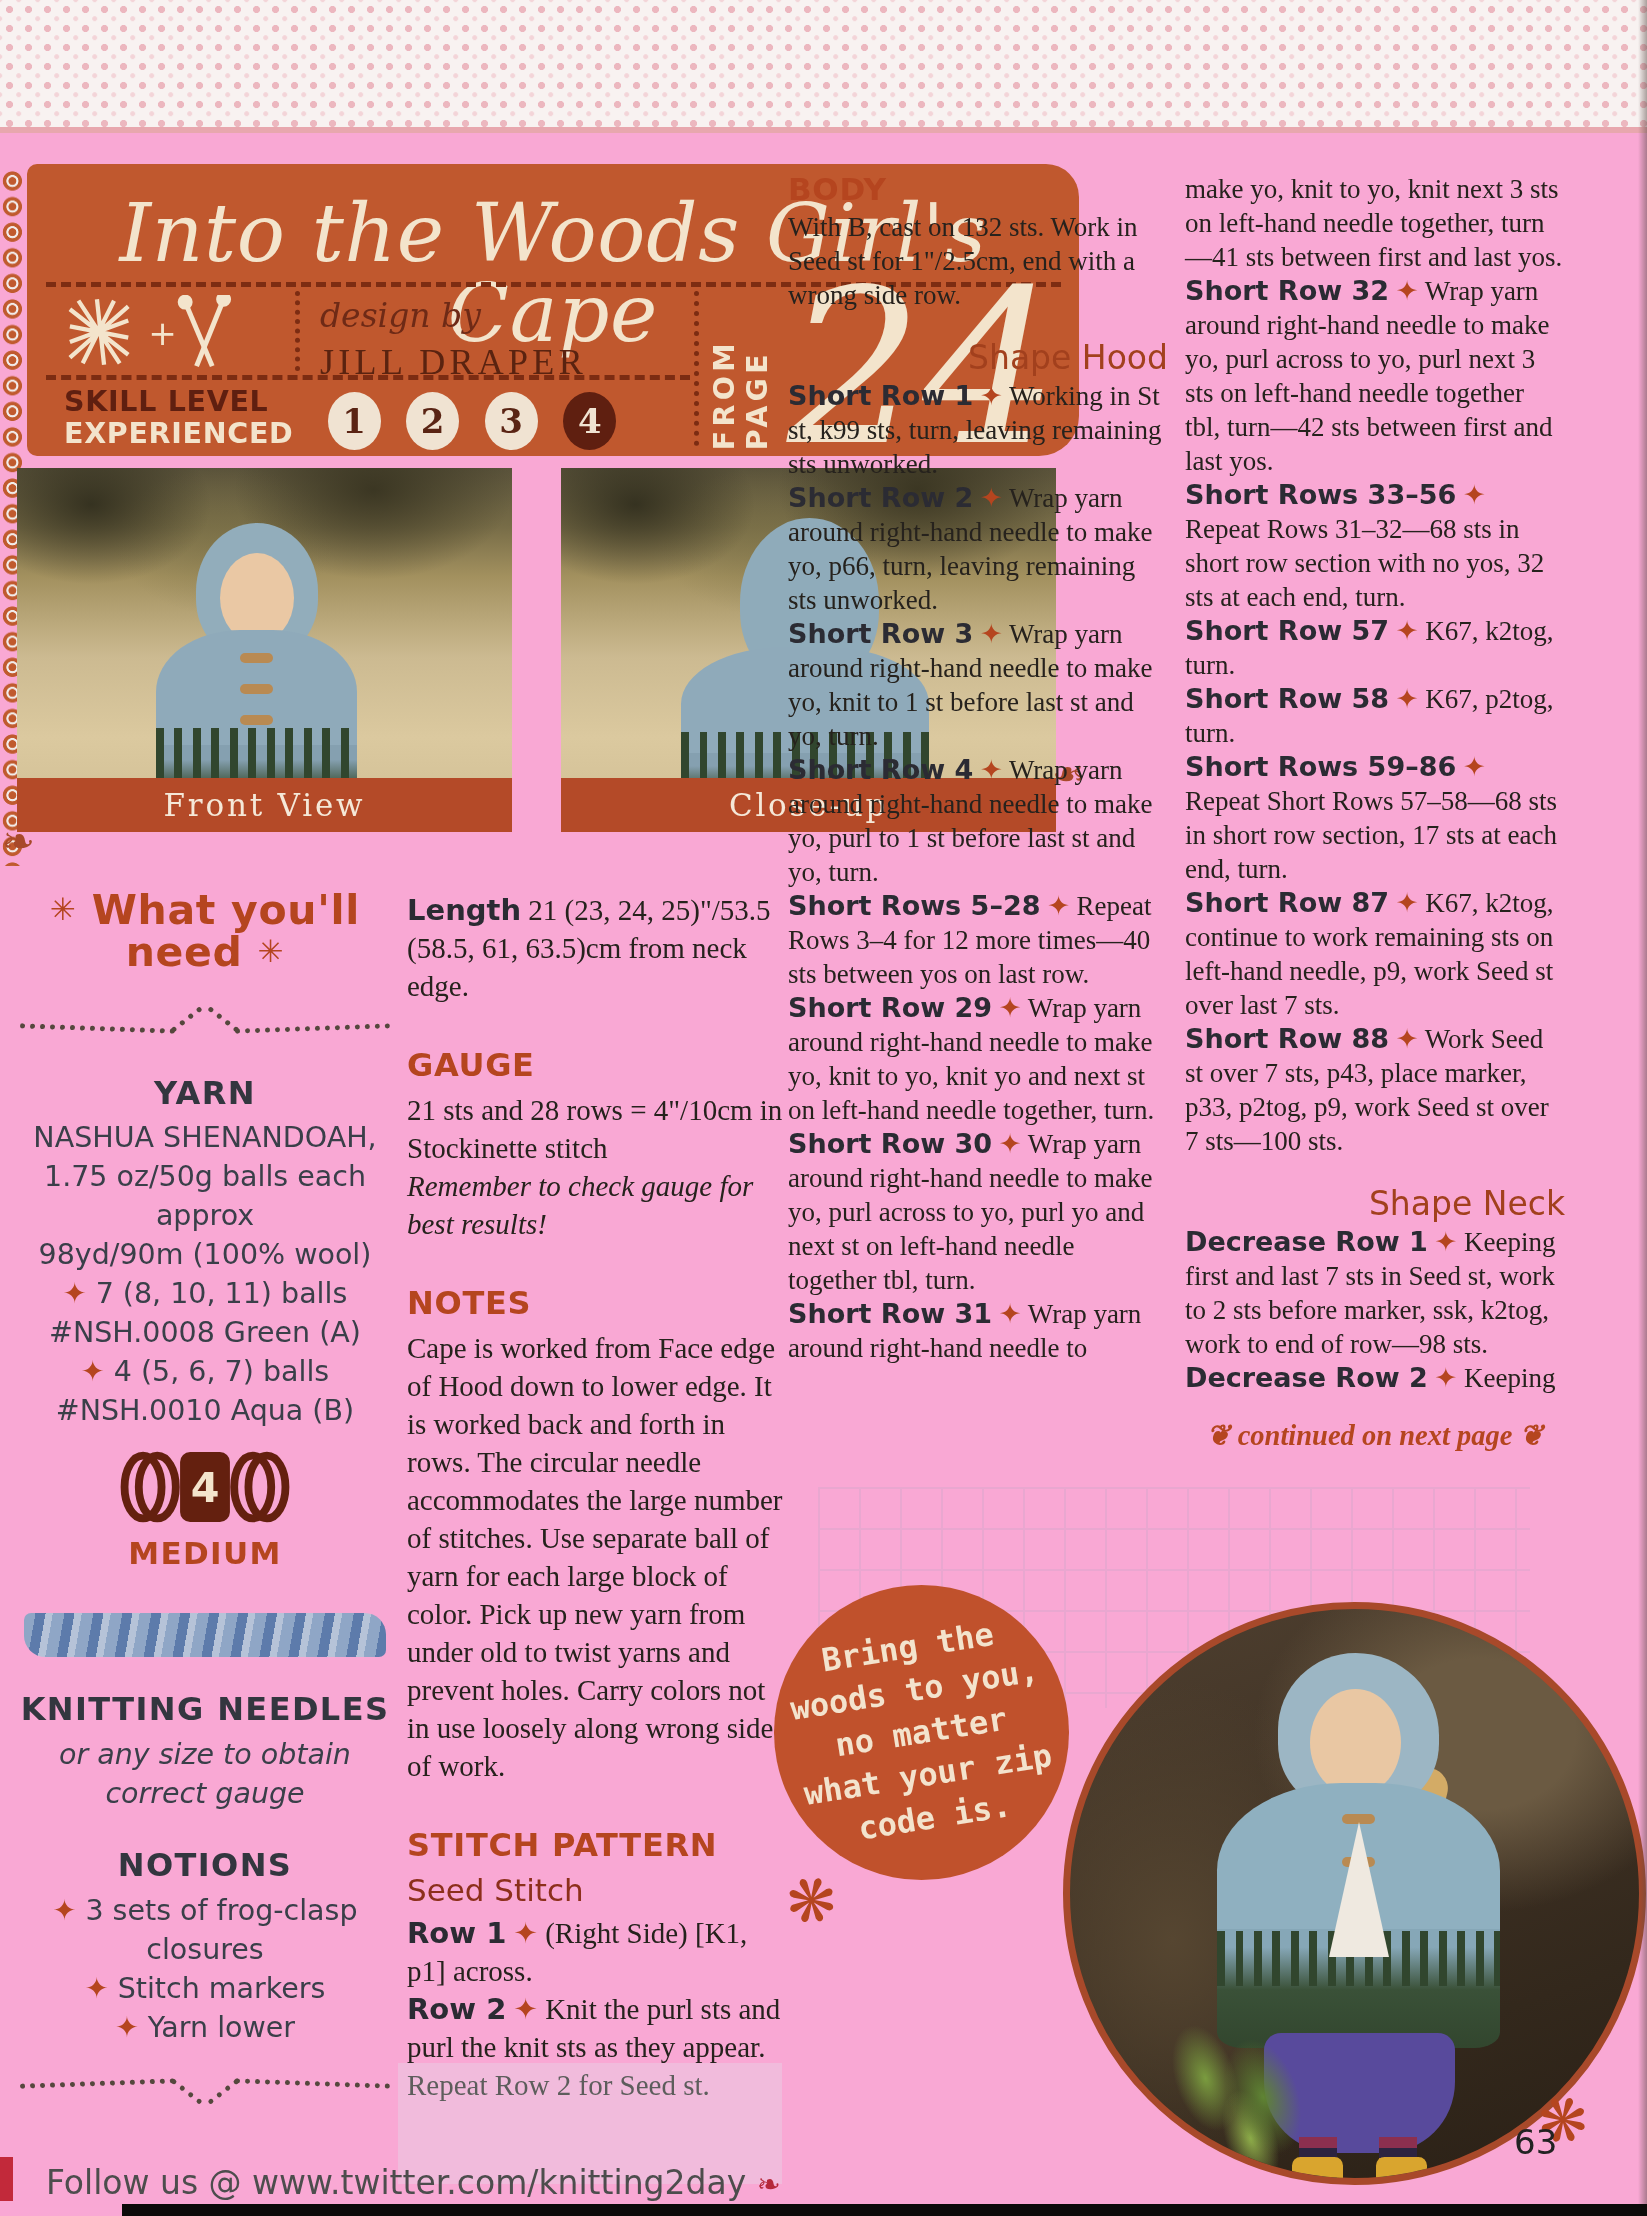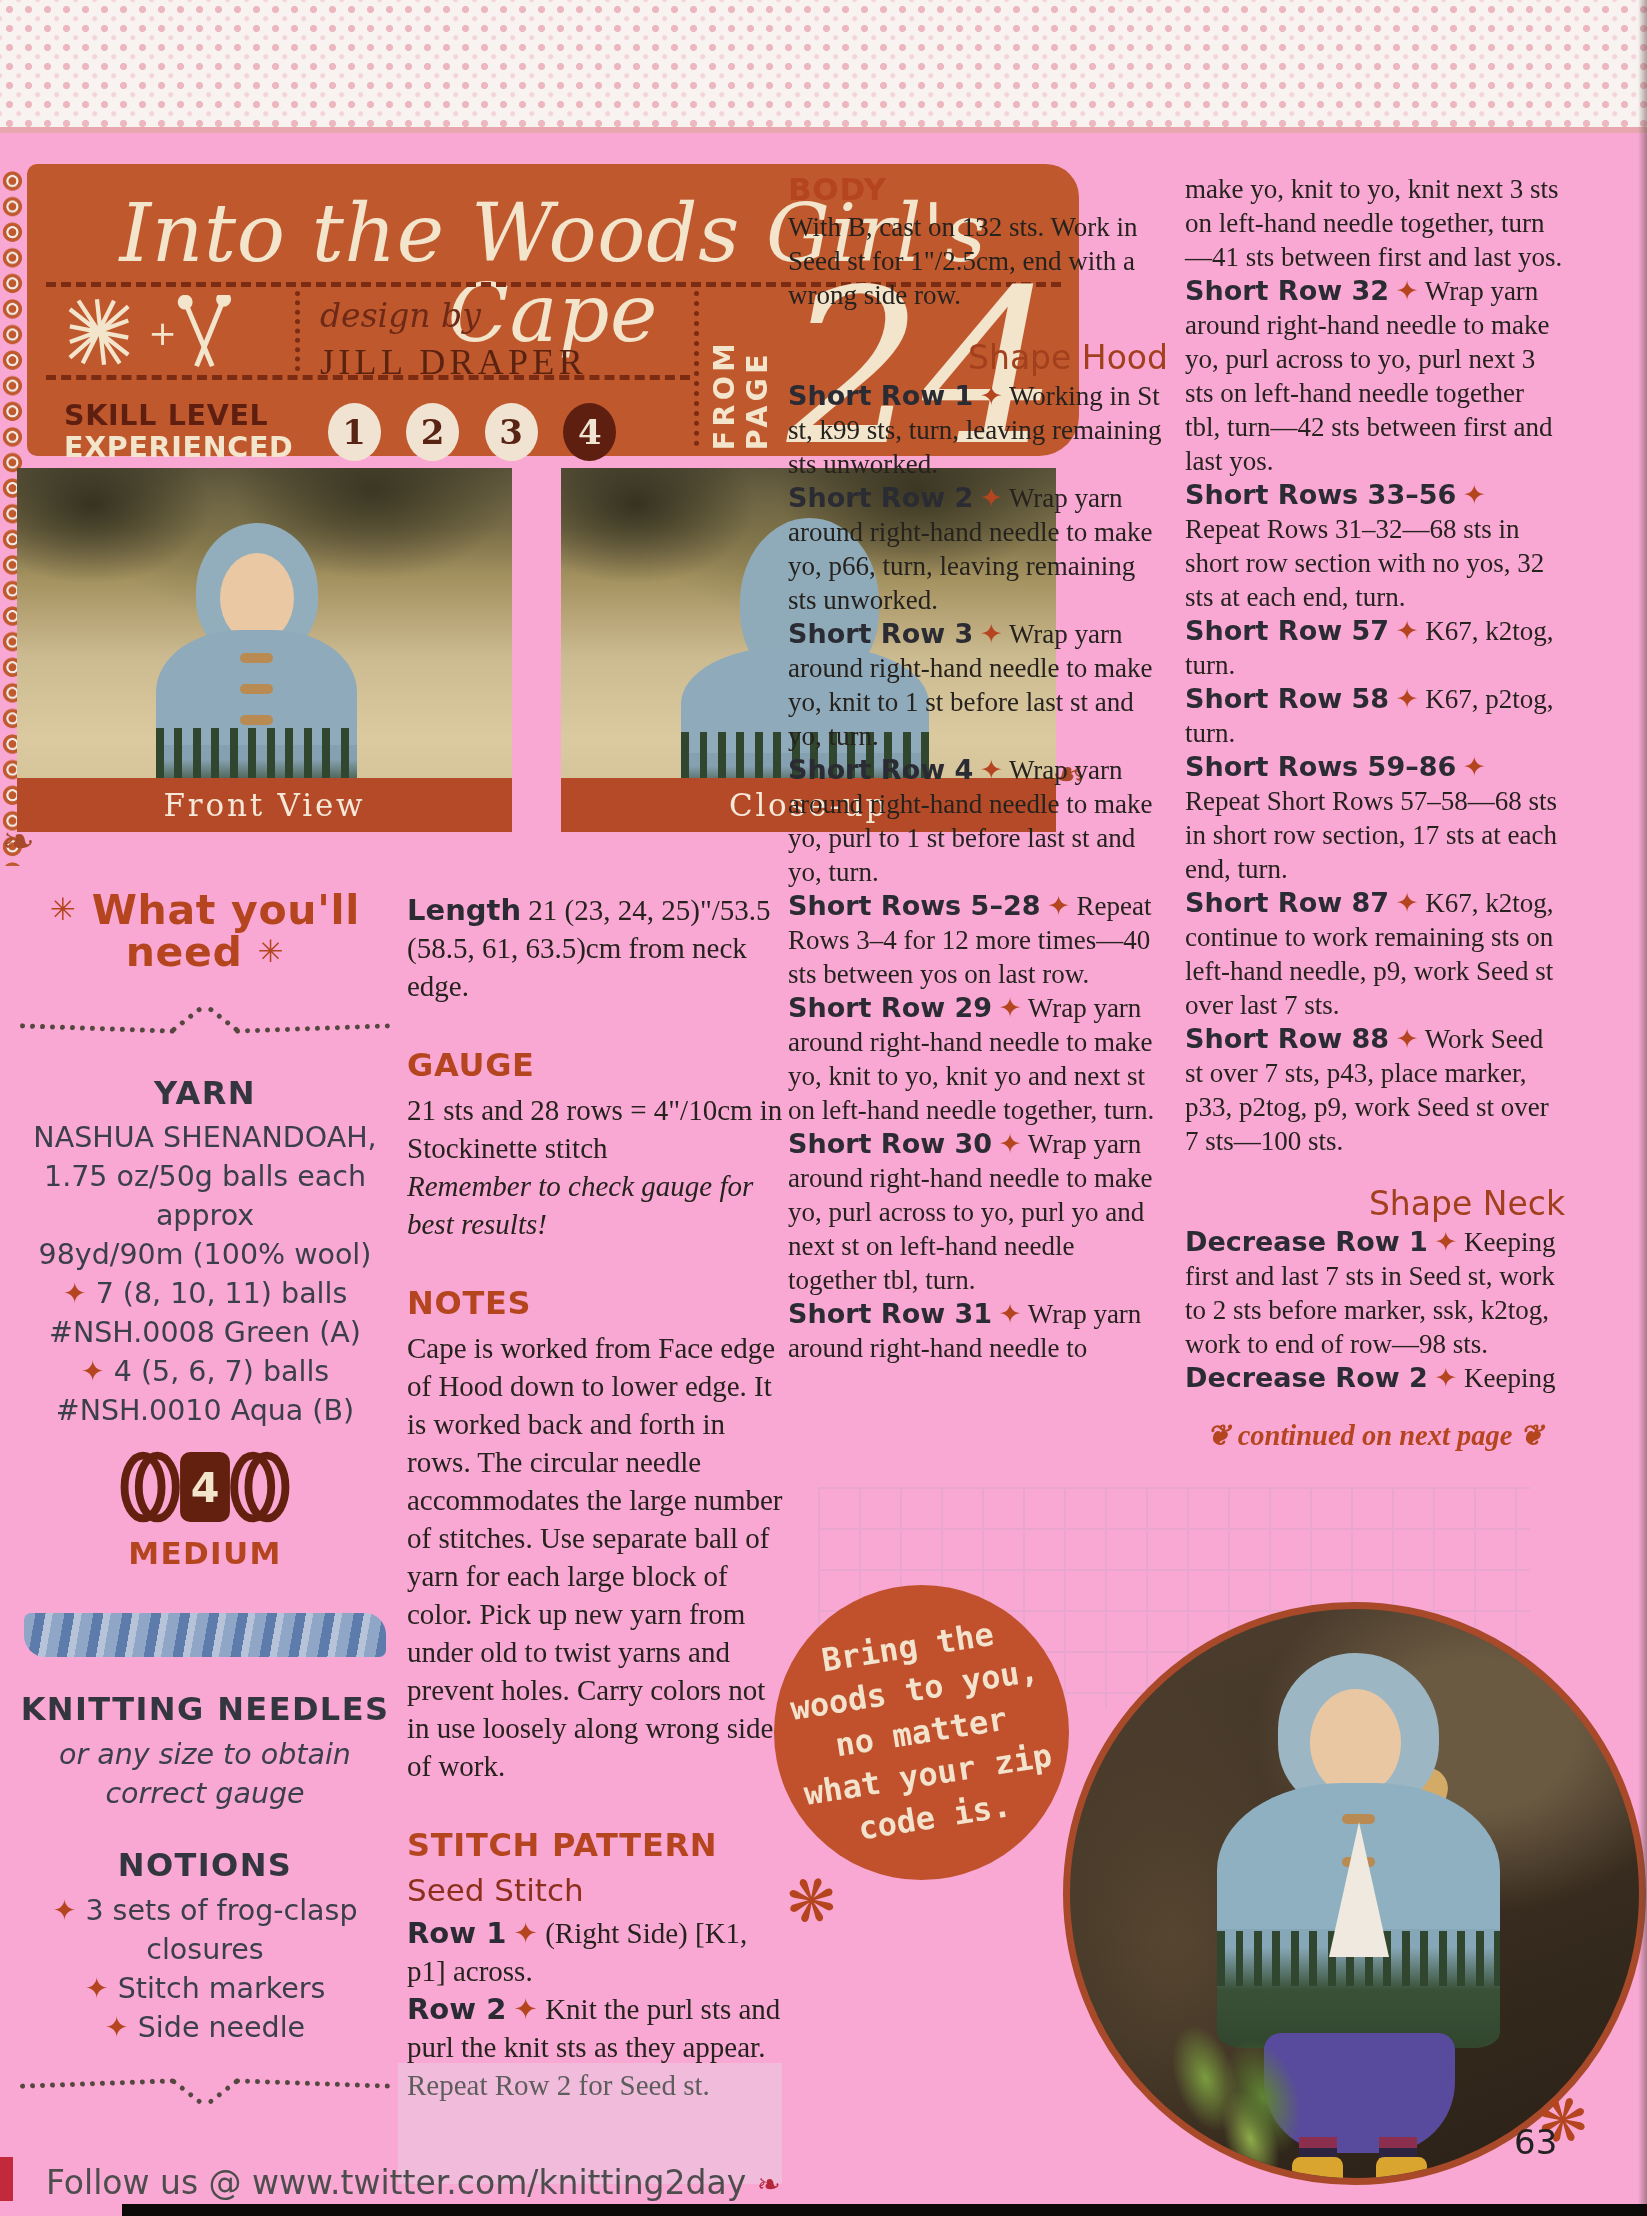--- a/index.html
+++ b/index.html
@@ -27,21 +27,21 @@
   .v-dot1{position:absolute;left:268px;top:127px;height:80px;border-left:5px dotted #7c2c12;}
   .v-dot2{position:absolute;left:667px;top:127px;bottom:10px;border-left:5px dotted #7c2c12;}
   .cell-icons{position:absolute;left:37px;top:131px;width:221px;height:74px;}
   .cell-design{position:absolute;left:293px;top:132px;width:356px;}
   .design-by{font-style:italic;font-size:33px;color:#6e2a16;font-family:"DejaVu Serif",serif;}
   .designer{margin-top:5.7px;font-size:36px;letter-spacing:4.3px;color:#5a2310;font-family:"Liberation Serif",serif;}
   .cell-frompage{position:absolute;left:677px;top:122px;right:11.4px;bottom:5.7px;display:flex;align-items:center;}
   .fp-label{writing-mode:vertical-rl;transform:rotate(180deg);font-family:"DejaVu Sans","Liberation Sans",sans-serif;
     font-weight:bold;font-size:28.5px;letter-spacing:4.3px;color:#f3e4cc;margin-left:4.3px;}
   .fp-num{font-style:italic;font-family:"DejaVu Serif",serif;font-size:213px;line-height:.85;margin-left:12.8px;}
-  .cell-skill{position:absolute;left:37px;top:236px;width:626px;display:flex;align-items:center;}
+  .cell-skill{position:absolute;left:37px;top:222px;width:626px;display:flex;align-items:flex-end;}
   .skill-labels{width:235px;font-family:"DejaVu Sans","Liberation Sans",sans-serif;font-weight:bold;line-height:1.12;}
   .skill-l1{font-size:28.5px;color:#5f1f10;letter-spacing:0.7px;}
   .skill-l2{font-size:28.5px;color:#f3e4cc;letter-spacing:0.7px;}
   .skill-dots{display:flex;gap:25.6px;margin-left:28.5px;}
   .sdot{width:53px;height:58px;border-radius:50%;background:#f0e3d2;color:#5a2414;display:flex;align-items:center;
     justify-content:center;font-family:"DejaVu Serif",serif;font-size:34px;font-weight:bold;}
   .sdot.filled{background:#5f1f10;color:#f0e3d2;}
   
   .photo{position:absolute;top:468px;width:495px;height:364px;overflow:hidden;background:
     radial-gradient(171px 114px at 15% 10%,rgba(40,38,24,.8),transparent 70%),
@@ -248,21 +248,21 @@
     </div>
 
     <div>
       <div class="h-char">NOTIONS</div>
       <div>
 
           <p class="bullet"><span class="dmd">✦</span> <span>3 sets of frog-clasp closures</span></p>
 
           <p class="bullet"><span class="dmd">✦</span> <span>Stitch markers</span></p>
 
-          <p class="bullet"><span class="dmd">✦</span> <span>Side needle</span></p>
+          <p class="bullet"><span class="dmd">✦</span> <span>Yarn lower</span></p>
         </div>
     </div>
 
     <div class="brace down">
       <div class="ln l"></div>
         <div class="ln r"></div>
         <div class="pk a"></div>
         <div class="pk b"></div>
     </div>
 

